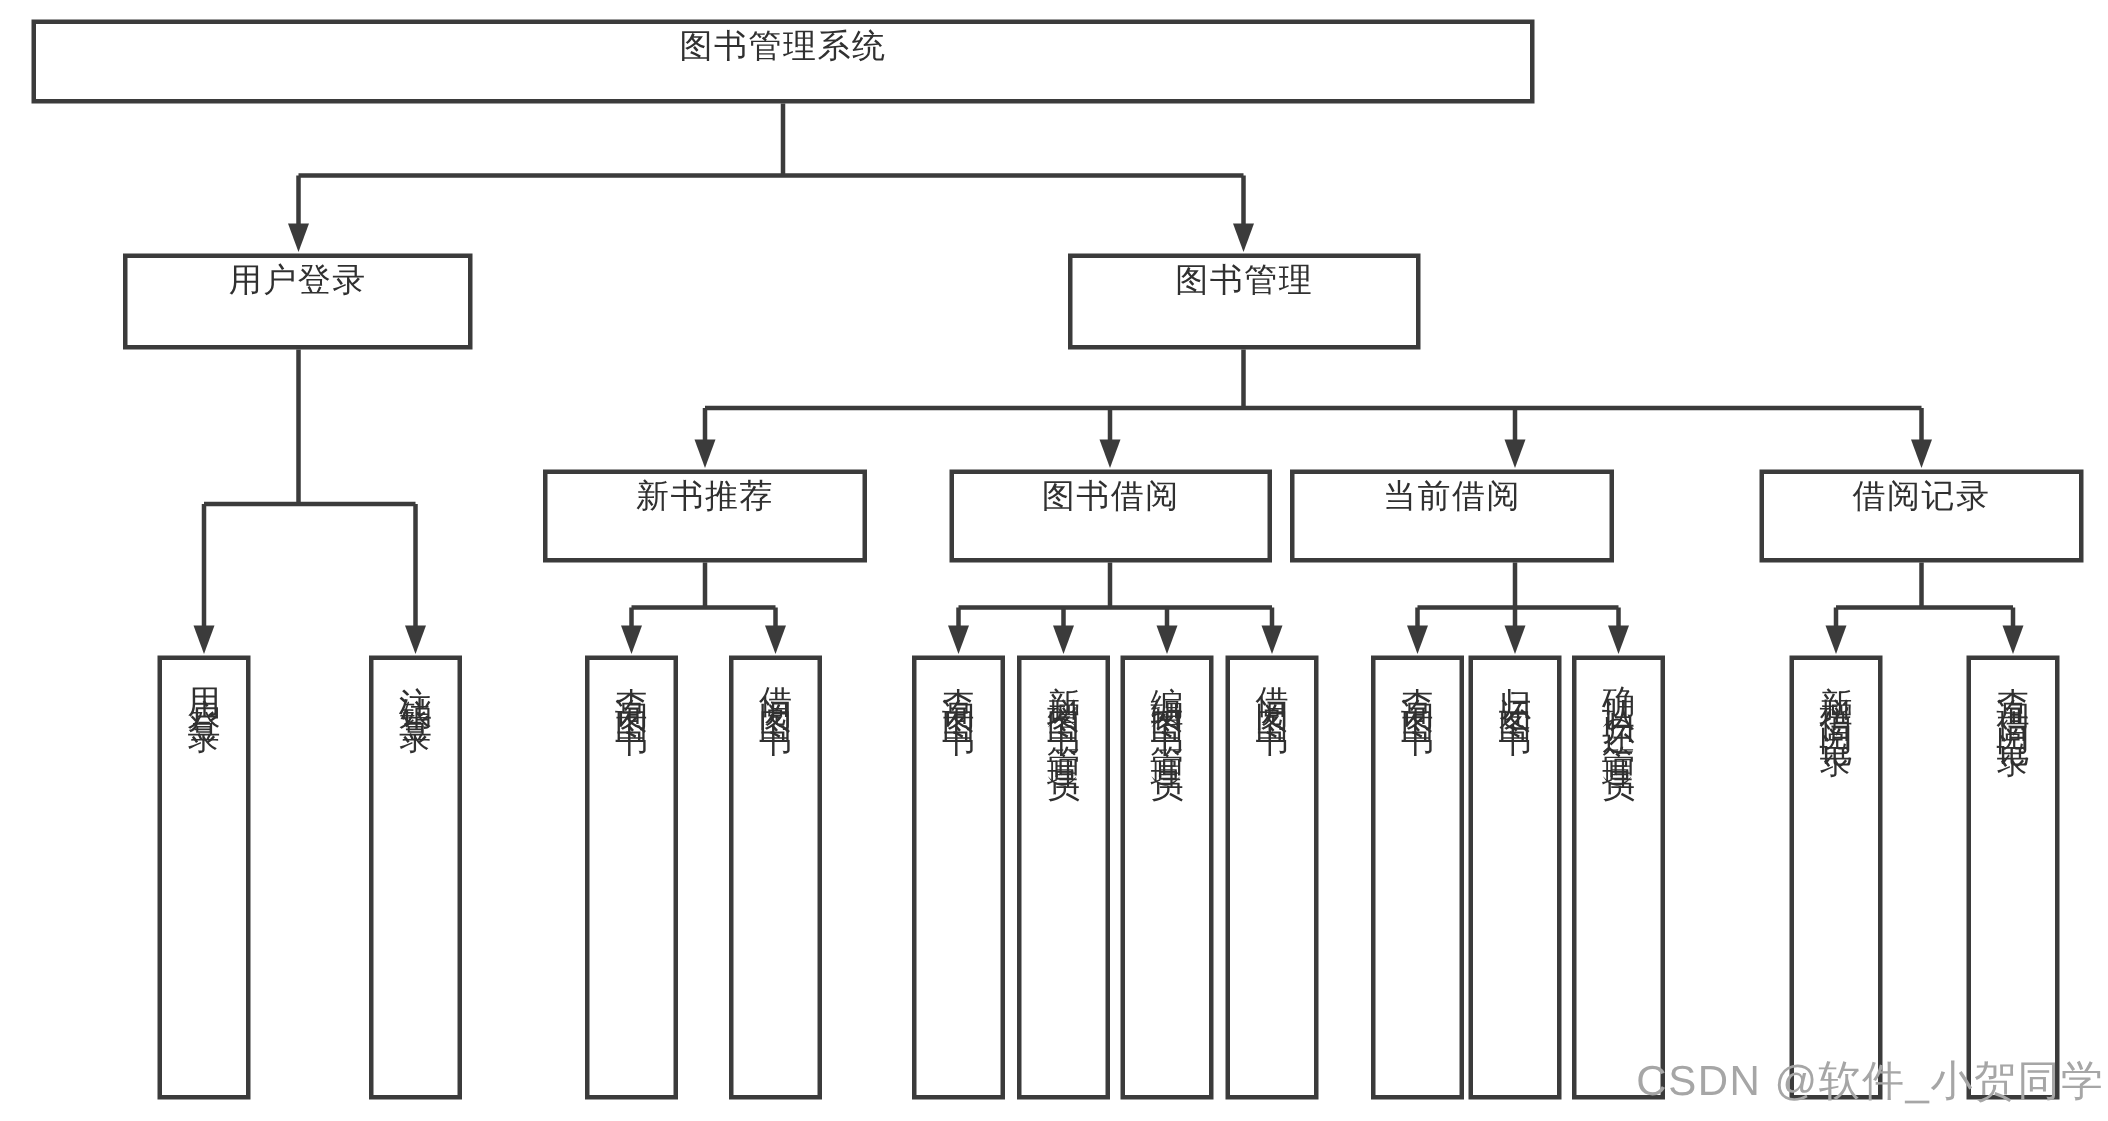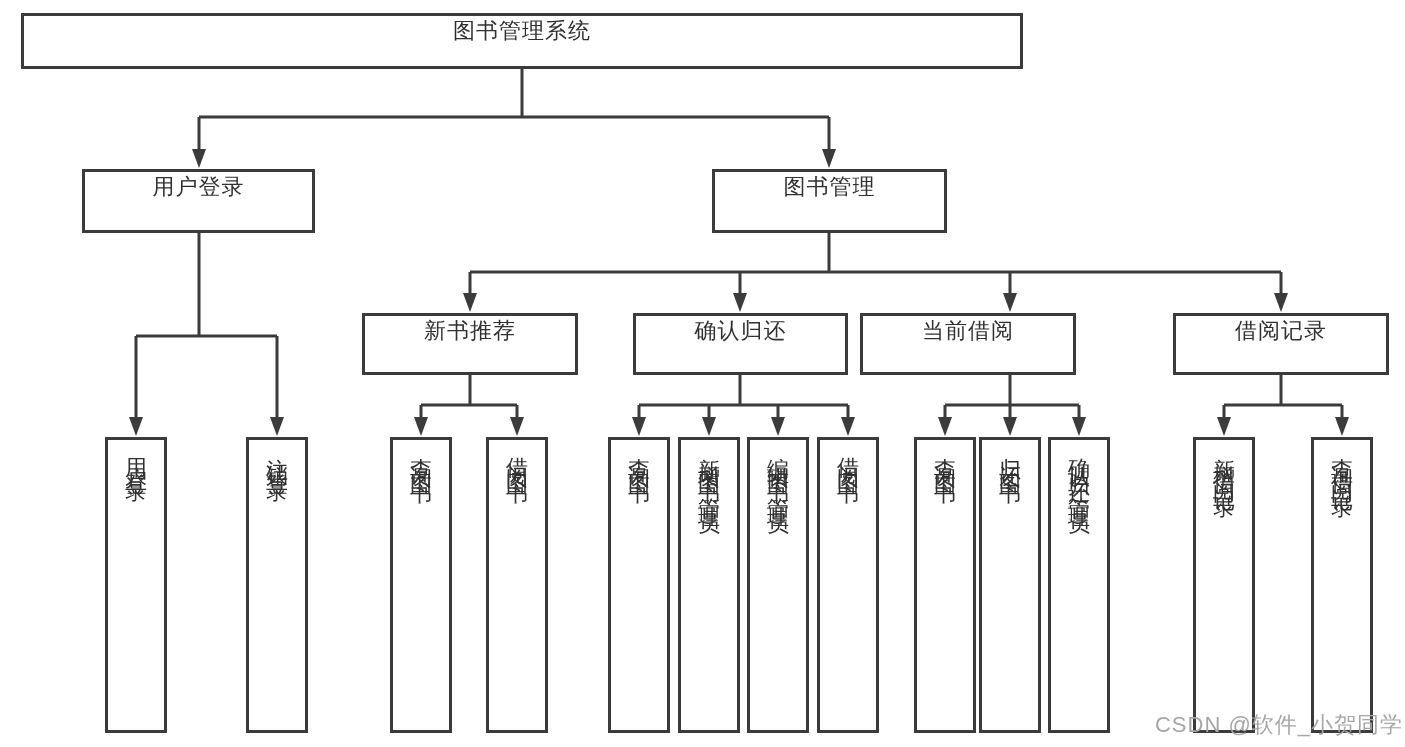--- a/index.html
+++ b/index.html
@@ -62,21 +62,21 @@
   #leaf-c1 { left: 608px; }  #leaf-c2 { left: 678px; }
   #leaf-c3 { left: 747px; }  #leaf-c4 { left: 817px; }
   #leaf-d1 { left: 914px; }  #leaf-d2 { left: 979px; }
   #leaf-d3 { left: 1048px; }
   #leaf-e1 { left: 1193px; } #leaf-e2 { left: 1311px; }
 
   #watermark {
     position: absolute;
     right: 2px;
     bottom: 7px;
-    font-size: 22px;
+    font-size: 28px;
     letter-spacing: 1px;
     color: var(--wm);
     white-space: nowrap;
   }
 </style>
 </head>
 <body>
 
 <div id="canvas">
 
@@ -121,21 +121,21 @@
     <span class="h-label">用户登录</span>
   </div>
   <div class="box" id="node-l3a">
     <span class="h-label">新书推荐</span>
   </div>
 
   <div class="box" id="node-l2b">
     <span class="h-label">图书管理</span>
   </div>
   <div class="box" id="node-l3b">
-    <span class="h-label">确认归还</span>
+    <span class="h-label">图书借阅</span>
   </div>
   <div class="box" id="node-l3c">
     <span class="h-label">当前借阅</span>
   </div>
   <div class="box" id="node-l3d">
     <span class="h-label">借阅记录</span>
   </div>
 
   <div class="box leaf" id="leaf-a1">
     <span class="leaf-label">用户登录</span>

